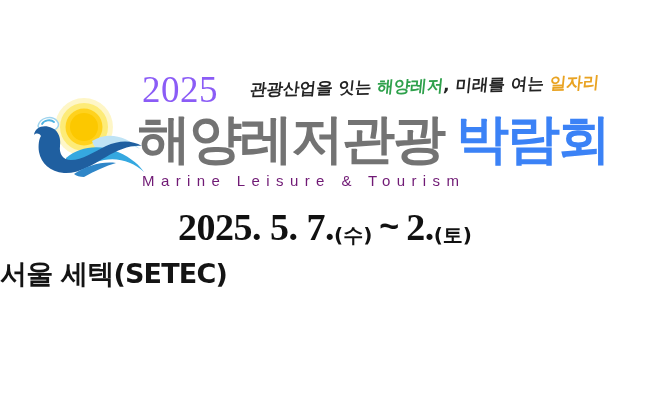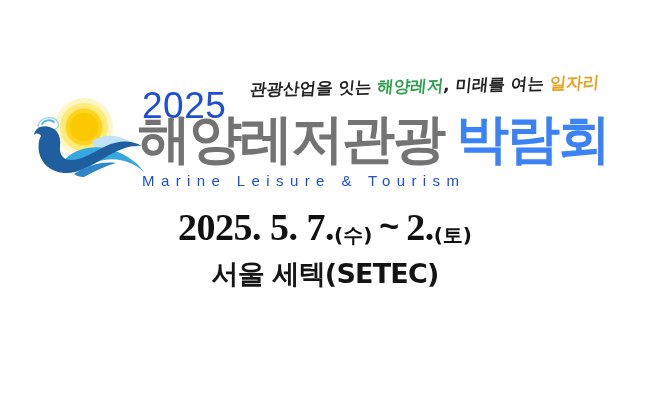--- a/index.html
+++ b/index.html
@@ -44,26 +44,26 @@
     position: absolute;
     left: 142px;
     top: 6px;
     width: 500px;
     height: 44px;
   }
 
   .year {
     position: absolute;
     left: 0;
-    top: 16px;
-    font-family: Liberation Sans, sans-serif;
+    top: 0;
+    font-family: Liberation Serif, serif;
     font-size: 37px;
     font-weight: 300;
     letter-spacing: 0.5px;
-    color: #1d4ed8;
+    color: #8b5cf6;
     line-height: 40px;
     white-space: nowrap;
   }
 
   .tagline {
     position: absolute;
     left: 108px;
     top: 9px;
     font-family: "DejaVu Sans", sans-serif;
     font-size: 16.5px;
@@ -109,21 +109,21 @@
   }
 
   .latin {
     position: absolute;
     left: 142px;
     top: 108px;
     font-family: "Liberation Sans", "DejaVu Sans", sans-serif;
     font-size: 15px;
     font-weight: 400;
     letter-spacing: 6.4px;
-    color: #1d4ed8;
+    color: #701a75;
     white-space: nowrap;
     line-height: 18px;
   }
 
   
   .date-line {
     position: absolute;
     left: 0;
     top: 205px;
     width: 650px;
@@ -159,21 +159,20 @@
     position: relative;
     top: -3px;
   }
 
   
   .venue-line {
     position: absolute;
     left: 0;
     top: 257px;
     width: 650px;
-    text-align: center;
     white-space: nowrap;
   }
   .venue-text {
     font-family: "DejaVu Sans", sans-serif;
     font-size: 27px;
     font-weight: 700;
     letter-spacing: -0.8px;
     color: #141414;
     line-height: 34px;
   }

